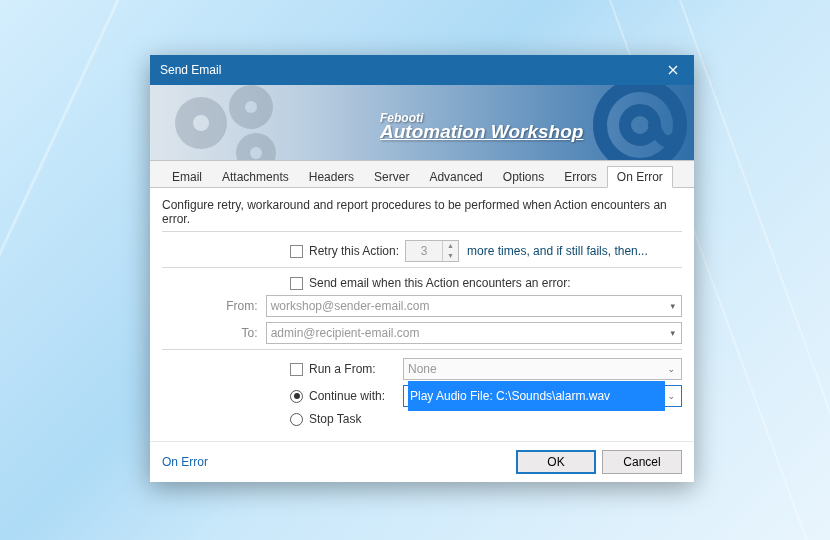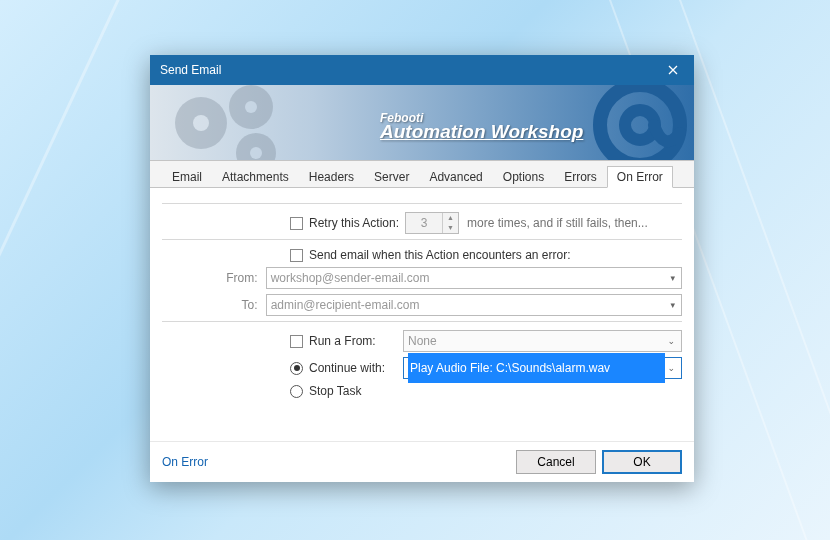--- a/index.html
+++ b/index.html
@@ -80,21 +80,21 @@
   .spinner {
     display:inline-flex; align-items:center; border:1px solid #bbb; height:22px; background:#f3f3f3;
     margin:0 6px;
   }
   .spinner input {
     width:36px; border:none; background:transparent; text-align:center; font-size:12px;
     color:#999; outline:none; height:20px;
   }
   .spinner .arrows { display:flex; flex-direction:column; border-left:1px solid #ccc; }
   .spinner .arrows div { width:15px; height:10px; font-size:7px; text-align:center; line-height:9px; color:#888; cursor:pointer; }
-  .row .hint { color:#737373; margin-left:2px; }
+  .row .hint { color:#0c4a6e; margin-left:2px; }
 
   .text-input, .dropdown {
     height:22px; border:1px solid #bbb; background:#fff; width:100%;
     display:flex; align-items:center; padding:0 4px; color:#999; position:relative;
   }
   .dropdown { color:#333; justify-content:space-between; cursor:pointer; }
   .dropdown.disabled { color:#999; background:#fafafa; }
   .chev { font-size:9px; color:#666; padding:0 2px; }
 
   .dropdown.highlight {
@@ -161,20 +161,21 @@
     <div class="tab">Attachments</div>
     <div class="tab">Headers</div>
     <div class="tab">Server</div>
     <div class="tab">Advanced</div>
     <div class="tab">Options</div>
     <div class="tab">Errors</div>
     <div class="tab active">On Error</div>
   </div>
 
   <div class="content">
+    <div class="desc">Configure retry, workaround and report procedures to be performed when Action encounters an error.</div>
     <hr class="hr">
 
     <div class="row">
       <div class="label-col"></div>
       <span class="checkbox"></span>
       <span>Retry this Action:</span>
       <span class="spinner">
         <input disabled="" value="3" style="">
         <span class="arrows">
           <div>▲</div>
@@ -231,17 +232,17 @@
 
     <div class="row">
       <div class="label-col"></div>
       <span class="radio"></span>
       <span>Stop Task</span>
     </div>
   </div>
 
   <div class="footer">
     <span class="help">On Error</span>
+    <div class="btn primary">OK</div>
     <div class="btn">Cancel</div>
-    <div class="btn primary">OK</div>
   </div>
 
 </div>
 
 </body></html>

